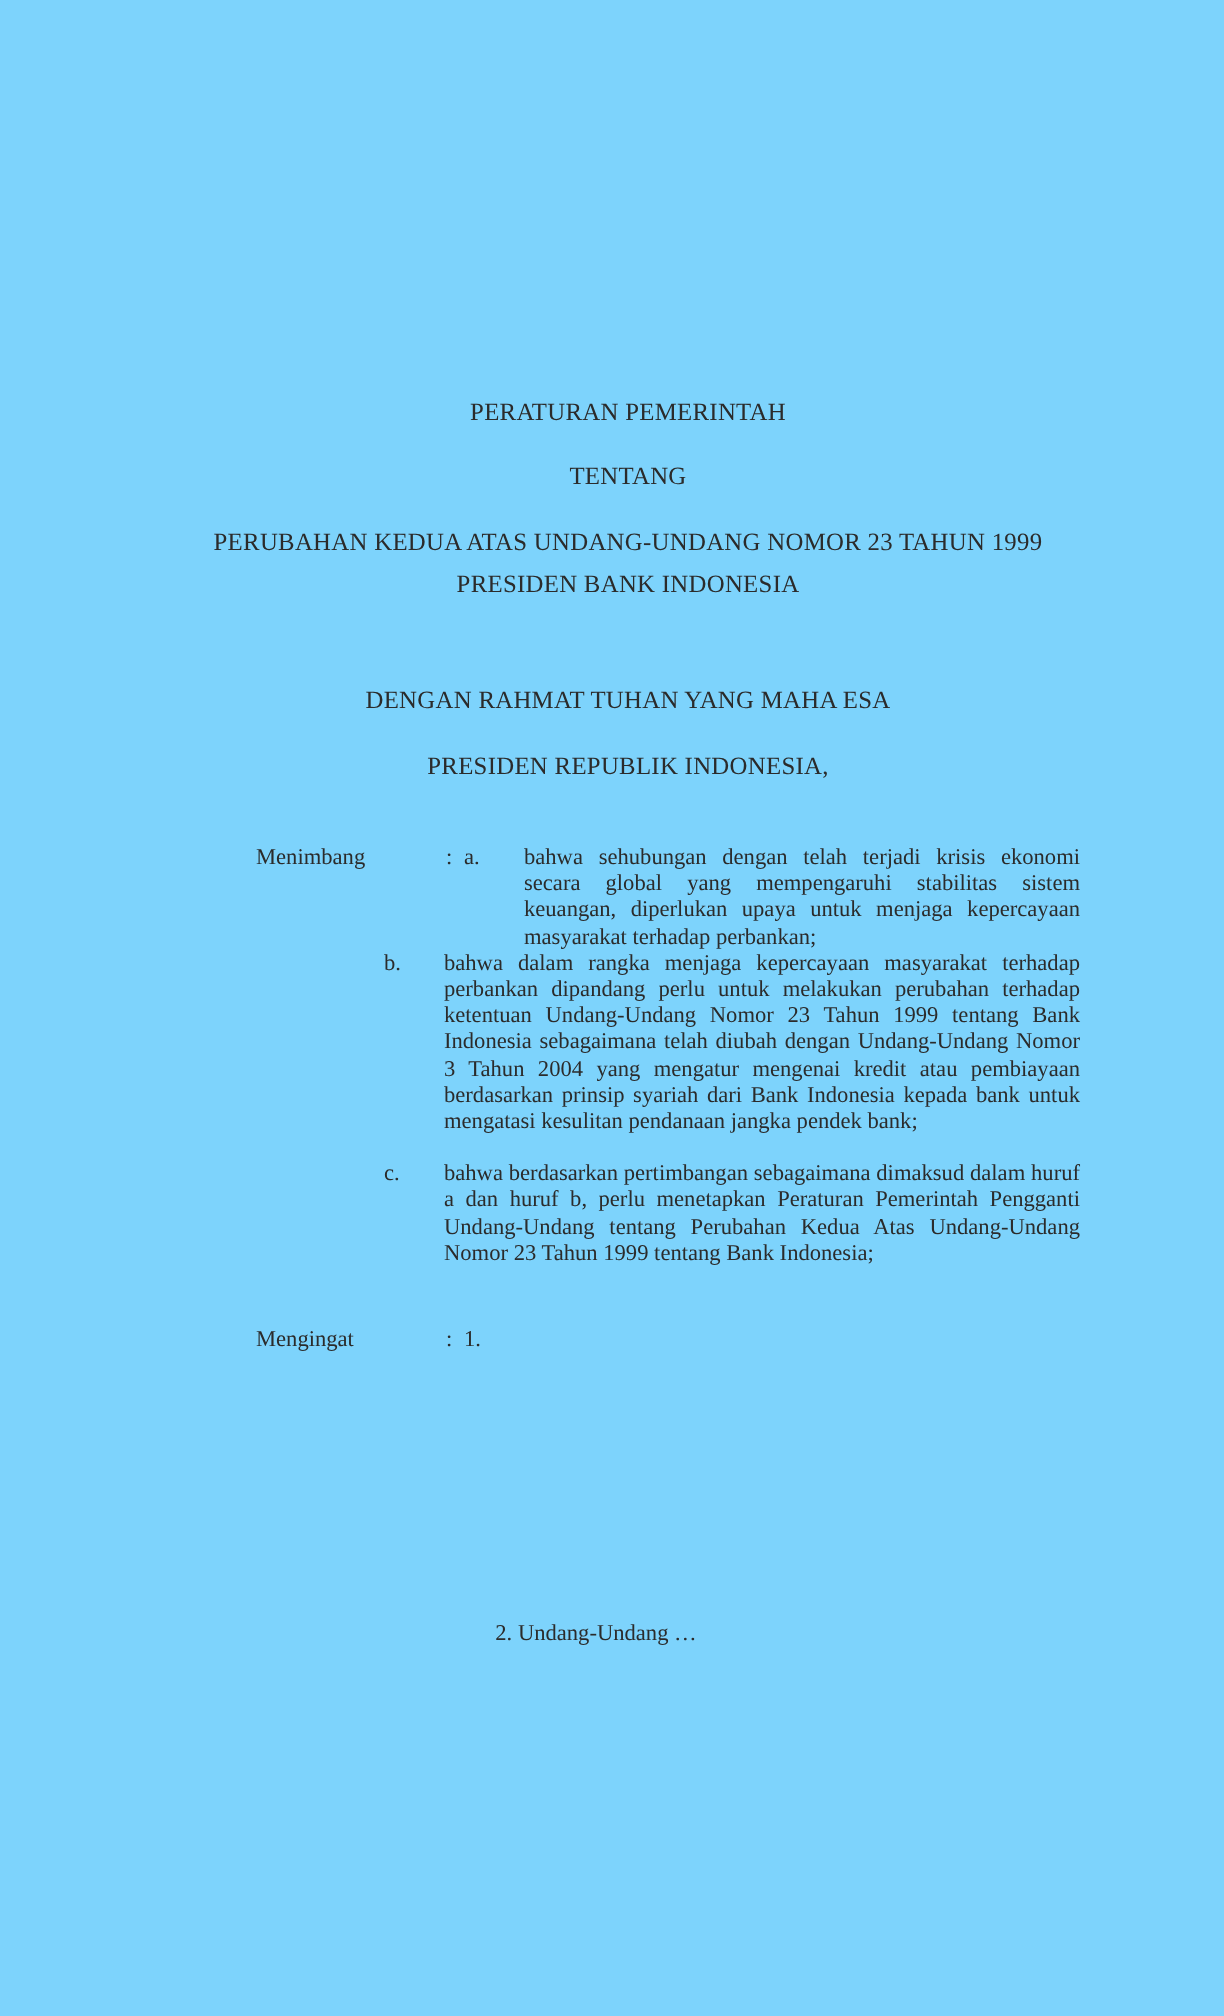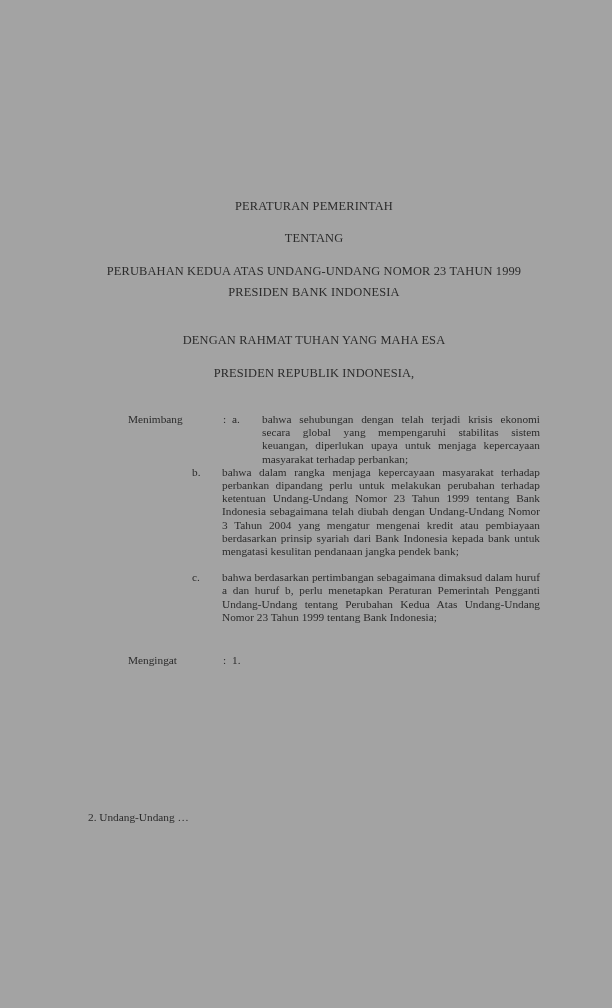--- a/index.html
+++ b/index.html
@@ -4,21 +4,21 @@
 <style>
   html, body {
     margin: 0;
     padding: 0;
     background: #ffffff;
   }
   .page {
     position: relative;
     width: 612px;
     height: 1008px;
-    background: #a3a3a3;
+    background: #7dd3fc;
     color: #2b2b2b;
     font-family: "Liberation Serif", "DejaVu Serif", serif;
     overflow: hidden;
   }
   .doc-body {
     position: absolute;
     left: 88px;
     top: 196px;
     width: 452px;
   }
@@ -31,21 +31,21 @@
     font-size: 12.4px;
     line-height: 21px;
     letter-spacing: 0.15px;
     white-space: pre;
   }
   .title-gap-sm { height: 11px; }
   .title-gap-md { height: 12px; }
 
   .subtitle-block {
     text-align: center;
-    margin-top: 27px;
+    margin-top: 37px;
   }
   .subtitle-line {
     font-size: 12.4px;
     line-height: 20px;
     letter-spacing: 0.15px;
   }
   .subtitle-gap { height: 13px; }
 
   
   .clauses {
@@ -93,21 +93,21 @@
     width: 104px;
     flex: 0 0 104px;
   }
 
   
   .catchword {
     position: absolute;
     left: 88px;
     top: 810px;
     width: 452px;
-    text-align: left;
+    text-align: center;
     padding-right: 32px;
     box-sizing: border-box;
     font-size: 11.3px;
     line-height: 14px;
   }
 </style>
 </head>
 <body>
 
 <div class="page">

